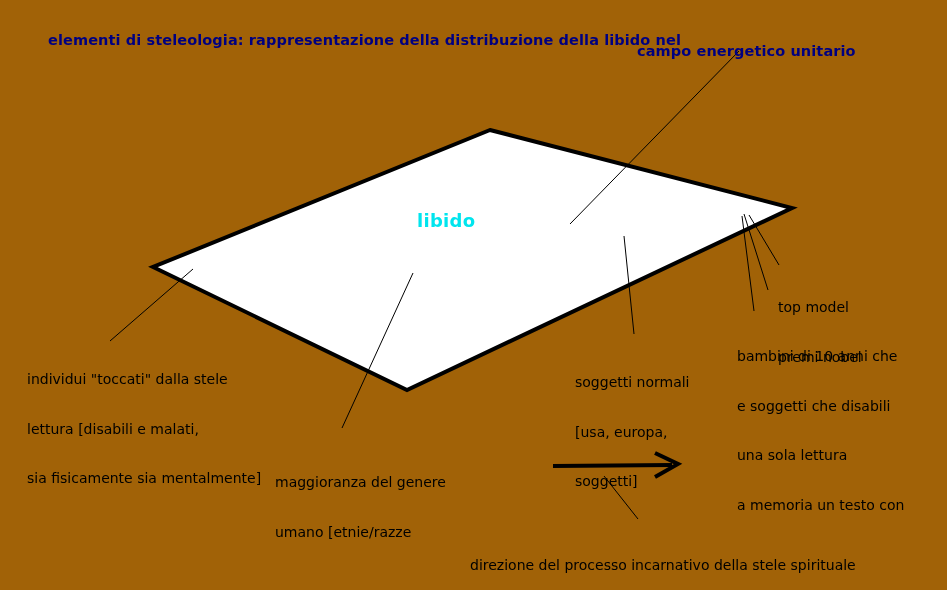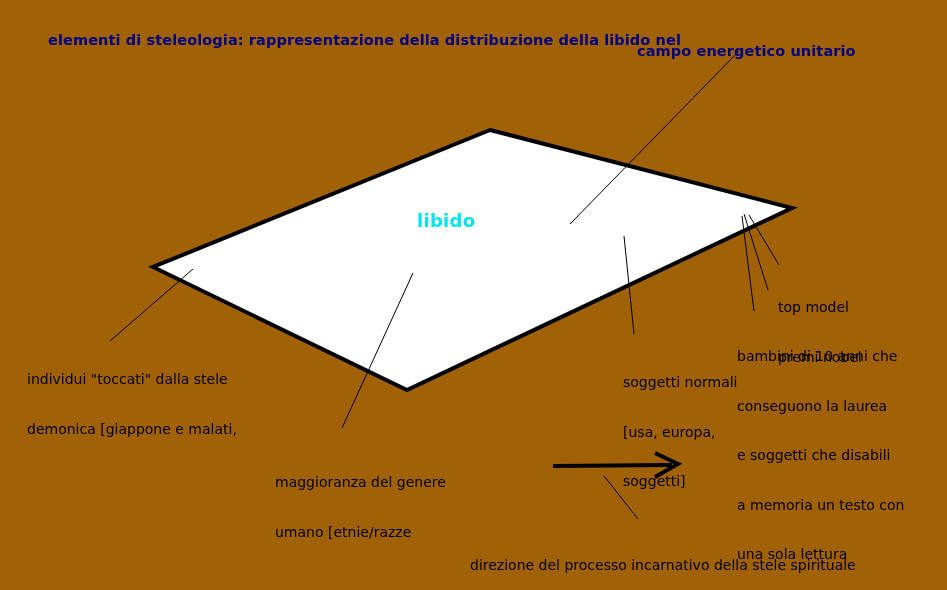--- a/index.html
+++ b/index.html
@@ -84,44 +84,44 @@
   </svg>
 
   <div class="txt title-txt" style="left:48px; top:31px;">elementi di steleologia: rappresentazione della distribuzione della libido nel</div>
 
   <div class="txt title-txt" style="left:637px; top:42px;">campo energetico unitario</div>
 
   <div class="txt libido-txt" style="left:417px; top:213px;">libido</div>
 
   <div class="txt annot" style="left:27px; top:338px;">
     <div>individui "toccati" dalla stele</div>
-    <div>demonica [giappone e malati,</div>
+    <div>lettura [disabili e malati,</div>
+    <div>sia fisicamente sia mentalmente]</div>
   </div>
 
   <div class="txt annot" style="left:275px; top:441px;">
     <div>maggioranza del genere</div>
     <div>umano [etnie/razze</div>
   </div>
 
-  <div class="txt annot" style="left:575px; top:341px;margin-left:48px;">
+  <div class="txt annot" style="left:575px; top:341px;">
     <div>soggetti normali</div>
     <div>[usa, europa,</div>
     <div>soggetti]</div>
   </div>
 
   <div class="txt annot" style="left:778px; top:266px;">
     <div>top model</div>
     <div>premi nobel</div>
   </div>
 
   <div class="txt annot" style="left:737px; top:315px;">
     <div>bambini di 10 anni che</div>
-    <div>conseguono la laurea</div>
     <div>e soggetti che disabili</div>
+    <div>una sola lettura</div>
     <div>a memoria un testo con</div>
-    <div>una sola lettura</div>
   </div>
 
   <div class="txt annot" style="left:470px; top:524px;">
     <div>direzione del processo incarnativo della stele spirituale</div>
   </div>
 
 </div>
 
 </body></html>

